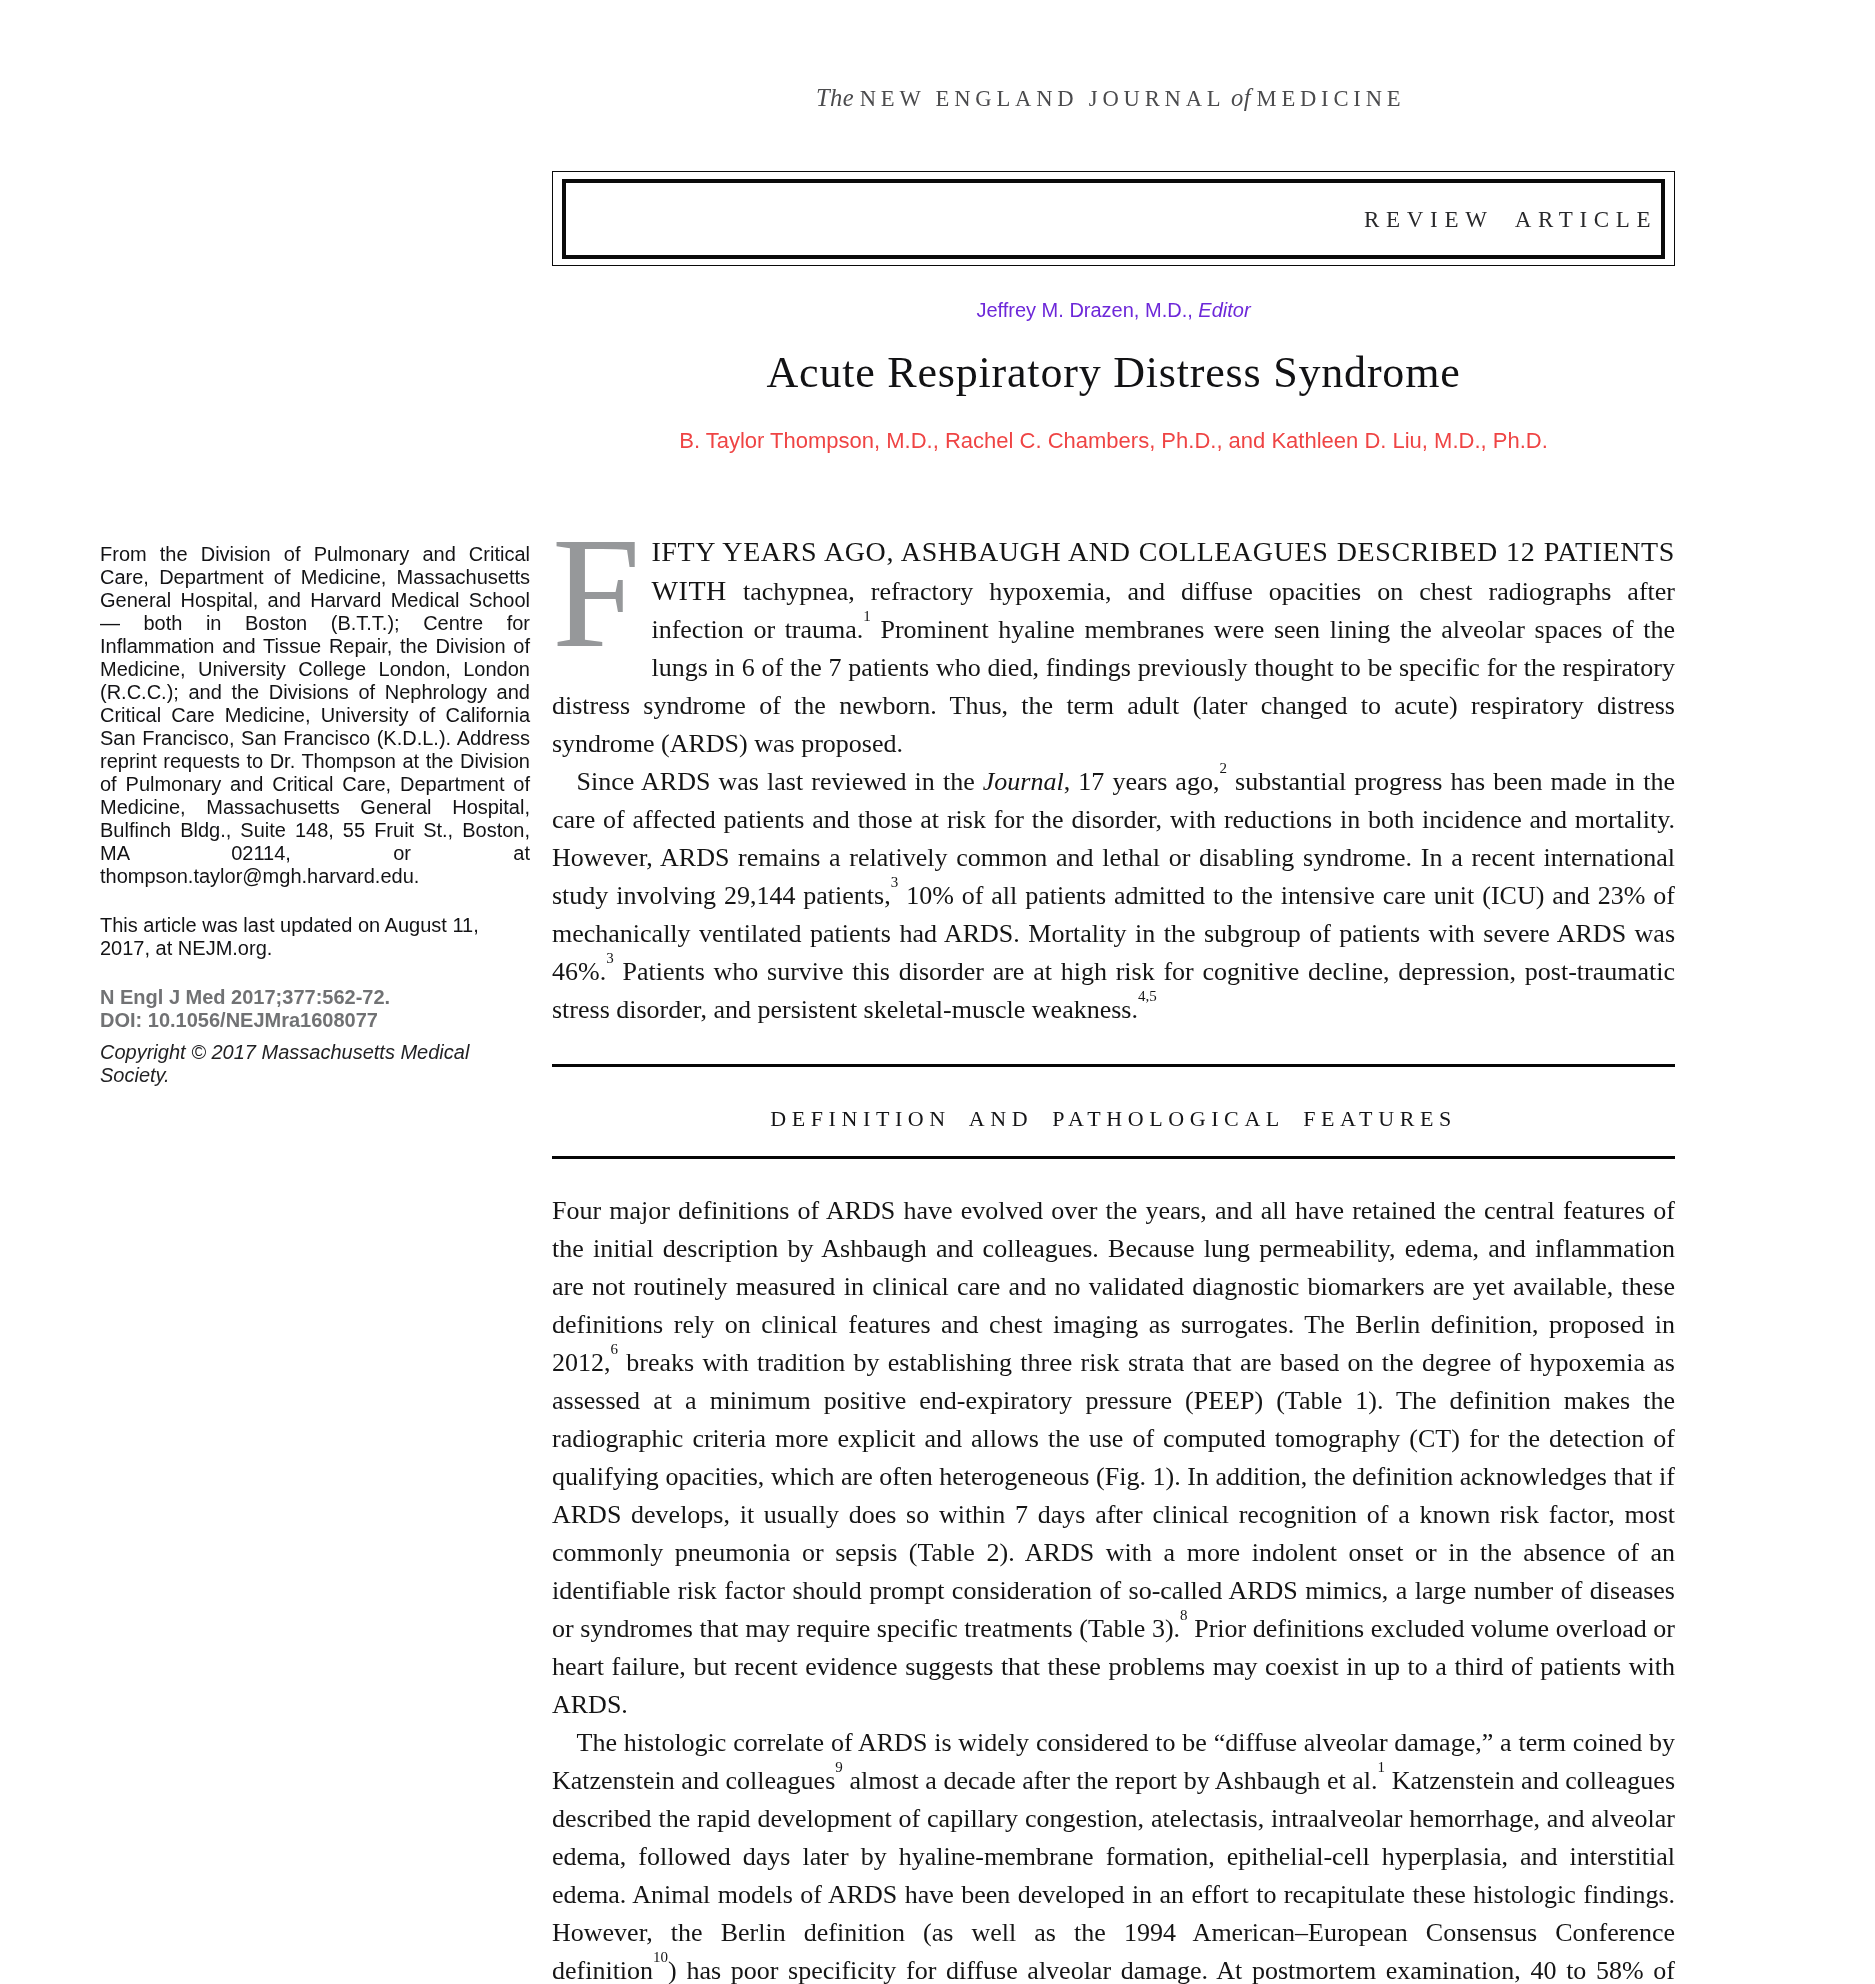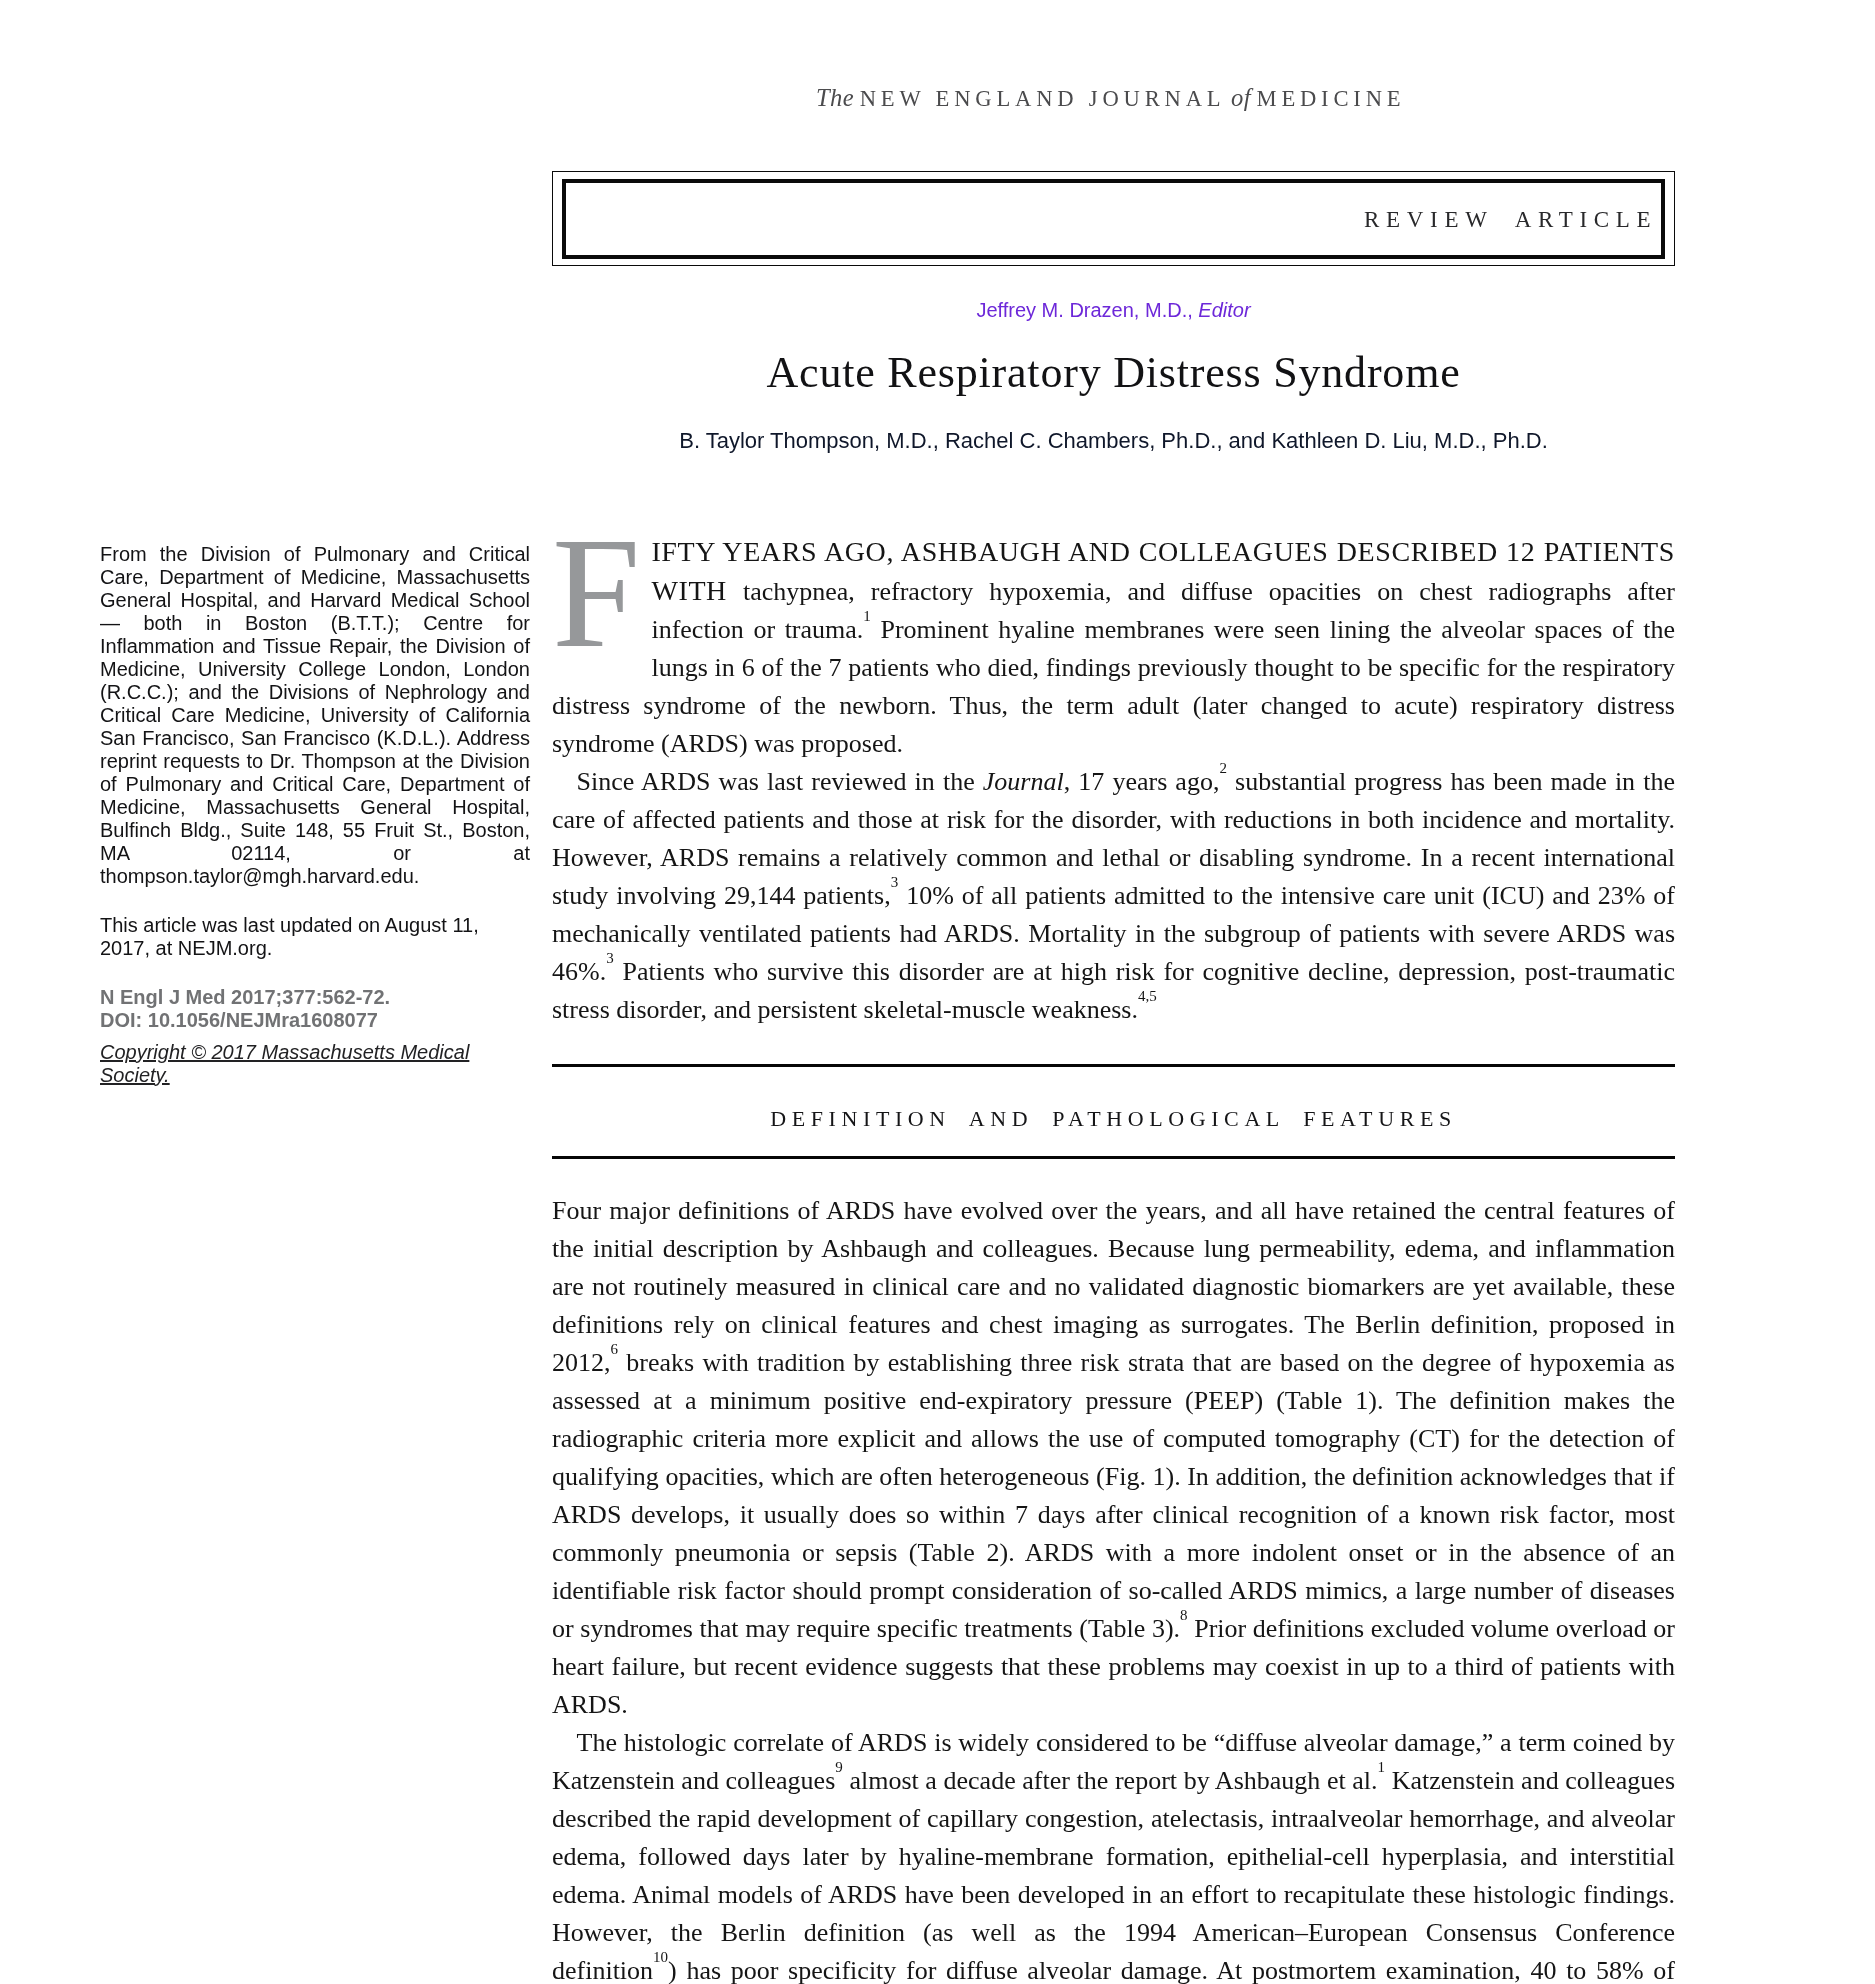--- a/index.html
+++ b/index.html
@@ -57,21 +57,21 @@
     margin: 24.6px 0 0;
     font-size: 44px;
     font-weight: normal;
     letter-spacing: 0.8px;
     color: #121214;
   }
   .authors {
     margin-top: 30px;
     font-family: "Liberation Sans", "DejaVu Sans", sans-serif;
     font-size: 22px;
-    color: #0f172a;
+    color: #ef4444;
   }
 
   
   .sidebar {
     position: absolute;
     left: 100px; top: 543px; width: 430px;
     font-family: "Liberation Sans", "DejaVu Sans", sans-serif;
     font-size: 20px;
     line-height: 23px;
     color: #131315;
@@ -81,21 +81,20 @@
   .sidebar .updated { margin-top: 26px; }
   .sidebar .cite {
     margin-top: 26px;
     font-weight: bold;
     color: var(--color-metadata-gray, #717274);
   }
   .sidebar .copyright {
     margin-top: 8.7px;
     font-style: italic;
     color: #222224;
-    text-decoration: underline;
   }
 
   
   .main {
     position: absolute;
     left: 552px; top: 533px; width: 1123px;
     font-size: 26px;
     line-height: 38px;
     text-align: justify;
     color: #151515;

